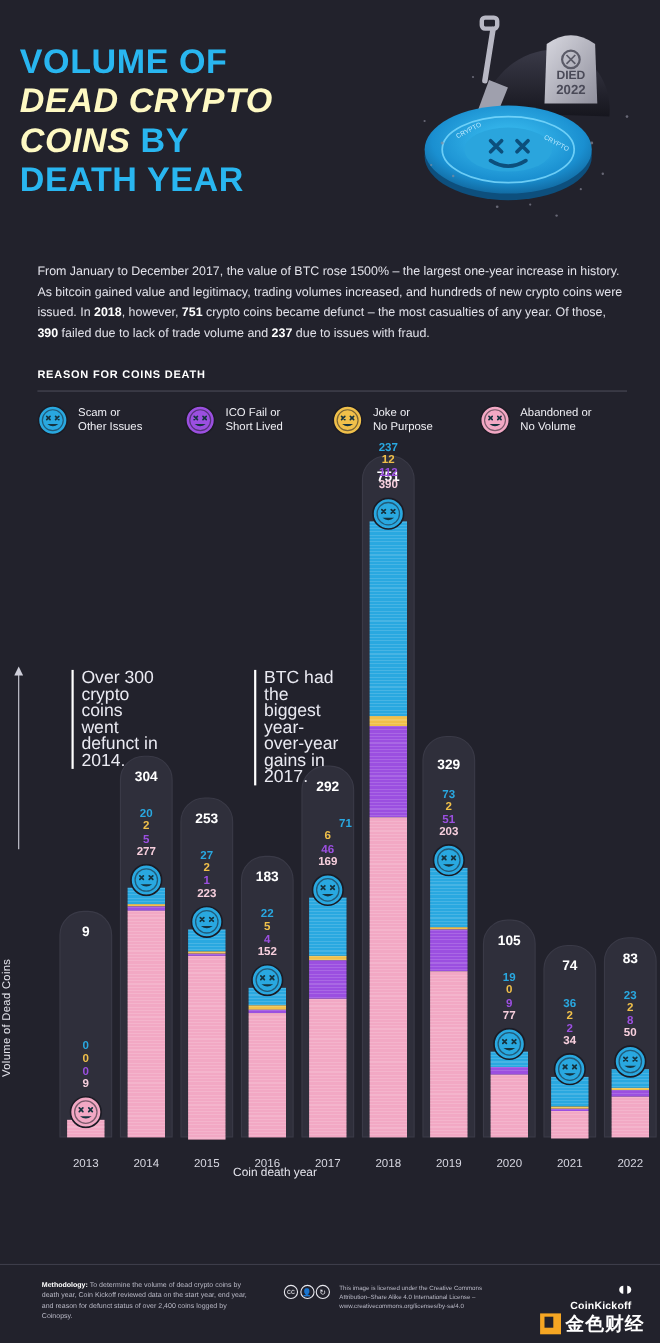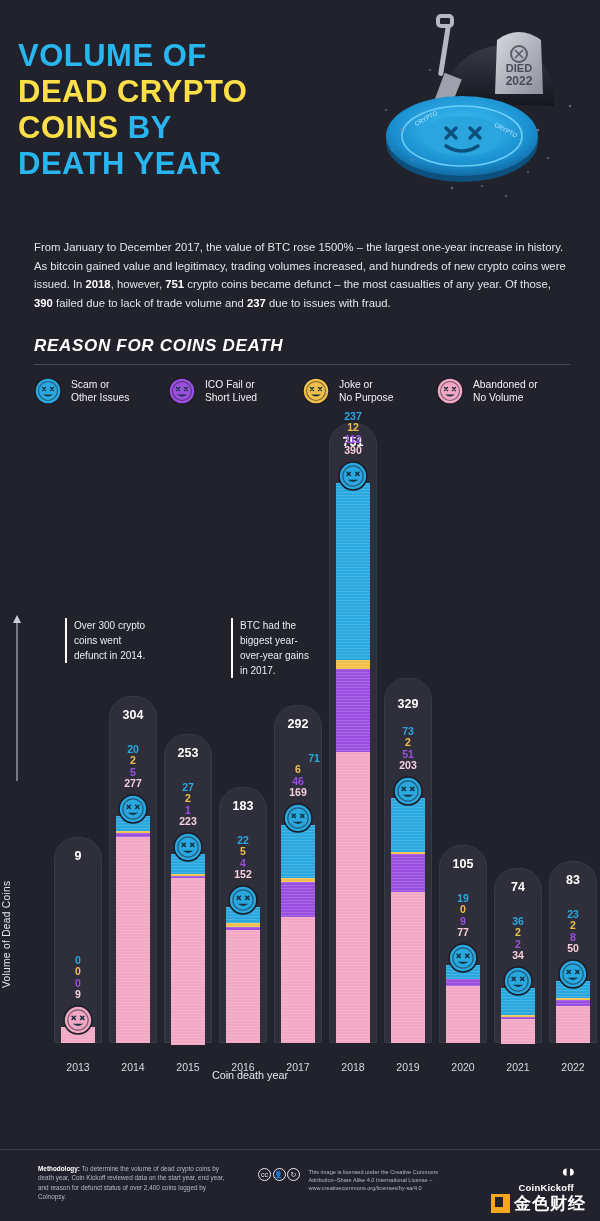--- a/index.html
+++ b/index.html
@@ -9,35 +9,35 @@
     font-family: "Liberation Sans", sans-serif;
     color: #fff;
     overflow: hidden;
     position: relative;
   }
 
   
   .header { position: relative; padding: 38px 0 0 18px; height: 230px; }
   .title { font-size: 31px; line-height: 36px; font-weight: bold; letter-spacing: 0.5px; }
   .t-blue { color: #29b6f0; }
-  .t-white { color: #fde047; }
+  .t-white { color: #fef9c3; font-style: italic; }
 
   .hero { position: absolute; right: 8px; top: 10px; width: 250px; height: 215px; }
 
   
   .intro {
     margin: 8px 30px 0 34px;
     font-size: 11.3px; line-height: 18.5px;
     color: #e2e2ea;
   }
   .intro b { color: #ffffff; font-weight: bold; }
 
   
   .legend-wrap { margin: 24px 30px 0 34px; }
-  .legend-title { font-size: 17px; font-weight: bold; letter-spacing: 0.7px; color: #fff; font-style: italic; }
+  .legend-title { font-size: 10px; font-weight: bold; letter-spacing: 0.7px; color: #fff; }
   .legend-rule { height: 1px; background: #4a4a57; margin-top: 8px; }
   .legend-items { display: flex; margin-top: 12px; }
   .legend-item { display: flex; align-items: center; width: 136px; }
   .coin-ico { width: 28px; height: 28px; border-radius: 50%; flex: 0 0 auto; position: relative; }
   .legend-label { font-size: 10.3px; line-height: 13px; margin-left: 9px; color: #f0f0f5; }
 
   
   .chart { position: relative; margin-top: 18px; height: 660px; }
   .chart-inner { position: relative; margin-left: 30px; width: 560px; height: 100%; }
 
@@ -69,21 +69,21 @@
   .vals { position: absolute; left: 0; width: 48px; text-align: center; }
   .vals div { font-size: 10.5px; font-weight: bold; line-height: 11.6px; }
 
   .xlab {
     position: absolute; bottom: 18px; left: 0; width: 48px;
     text-align: center; font-size: 10.5px; color: #d8d8e2;
   }
 
   
   .note {
-    position: absolute; font-size: 10px; line-height: 15px; color: #eaeaf2;
+    position: absolute; font-size: 16px; line-height: 15px; color: #eaeaf2;
   }
   .note .bar-line {
     position: absolute; left: -9px; top: 0; bottom: 0; width: 1.5px; background: #ffffff;
   }
 
   
   .ylab {
     position: absolute; left: 12px; bottom: 95px;
     transform: rotate(-90deg); transform-origin: left bottom;
     font-size: 10.2px; color: #e6e6ee; white-space: nowrap; letter-spacing: .3px;

